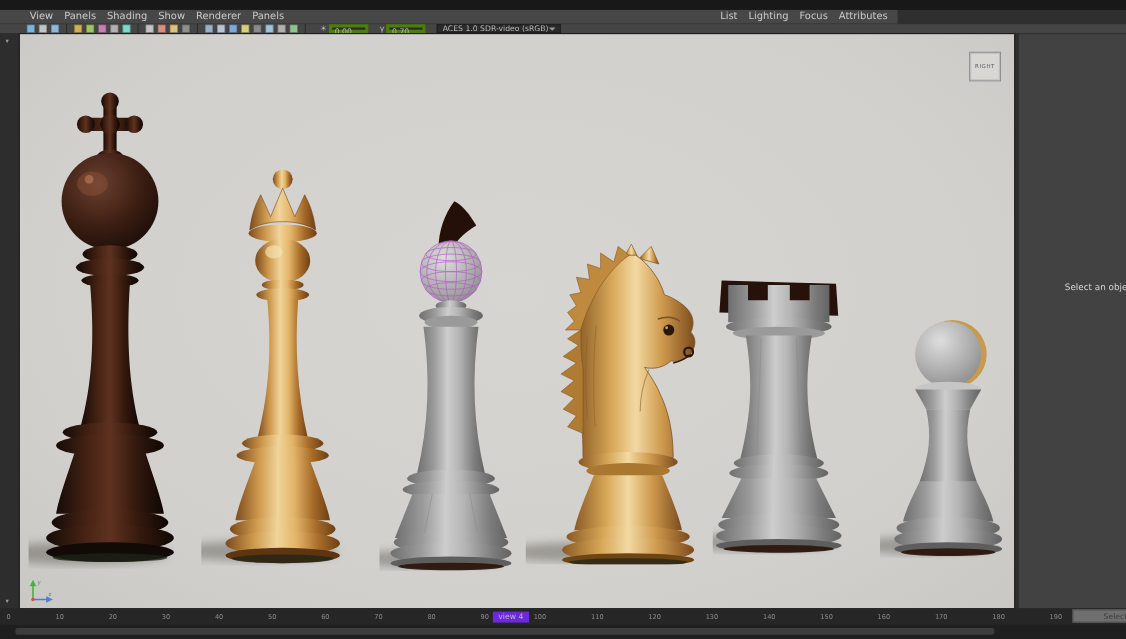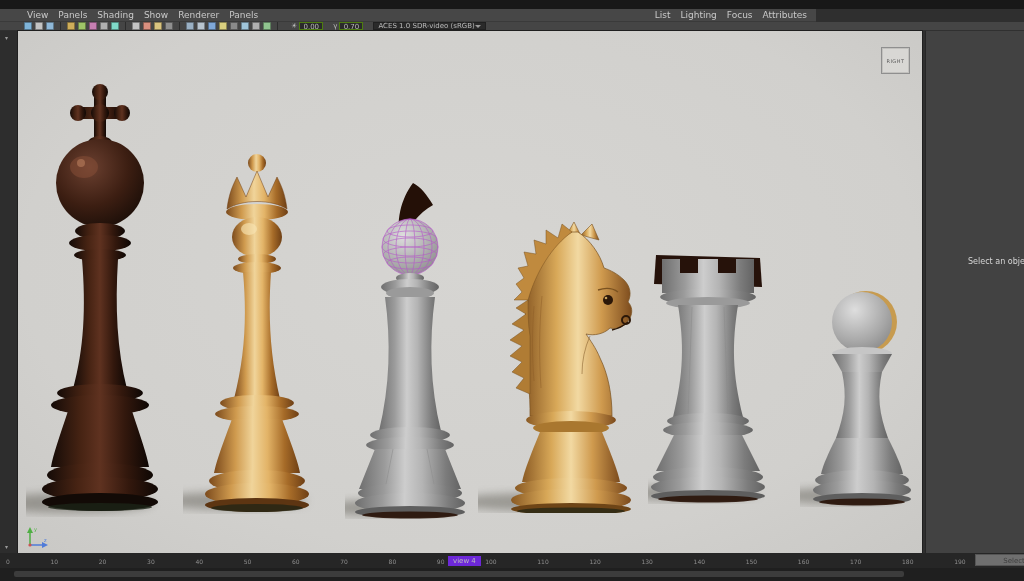--- a/index.html
+++ b/index.html
@@ -22,21 +22,21 @@
     position:absolute;left:0;top:22px;width:1024px;height:9px;
     background:#454545;border-bottom:1px solid #303030;
     display:flex;align-items:center;padding-left:24px;box-sizing:border-box;
   }
   .icon-strip{display:flex;align-items:center;gap:3px;}
   .ticon{width:8px;height:8px;border-radius:1px;border:1px solid rgba(0,0,0,.35);box-sizing:border-box;}
   .tsep{width:1px;height:8px;background:#2c2c2c;border:none;margin:0 3px;border-radius:0;}
   .tb-glyph{font-size:7px;color:#bdbdbd;margin:0 2px 0 10px;line-height:9px;}
   .num-field{
     background:#2a2a2a;color:#b9b9b9;font-size:7px;line-height:8px;height:8px;
-    width:24px;padding:0 2px;border:1px solid #4d7c0f;box-sizing:border-box;text-align:center;
+    width:36px;padding:0 2px;border:3px solid #4d7c0f;box-sizing:border-box;
   }
   .dropdown{
     display:flex;align-items:center;gap:0;margin-left:10px;
     background:#2a2a2a;border:1px solid #202020;height:8px;box-sizing:border-box;
     color:#b9b9b9;font-size:7px;line-height:8px;padding:0 4px;white-space:nowrap;
   }
   .caret-down{width:0;height:0;border-left:3px solid transparent;border-right:3px solid transparent;border-top:3px solid #9a9a9a;}
   .left-strip{position:absolute;left:0;top:31px;width:18px;height:522px;background:#2d2d2d;}
   .strip-chevron{position:absolute;left:5px;font-size:6px;color:#9a9a9a;cursor:default;}
   .viewport{

